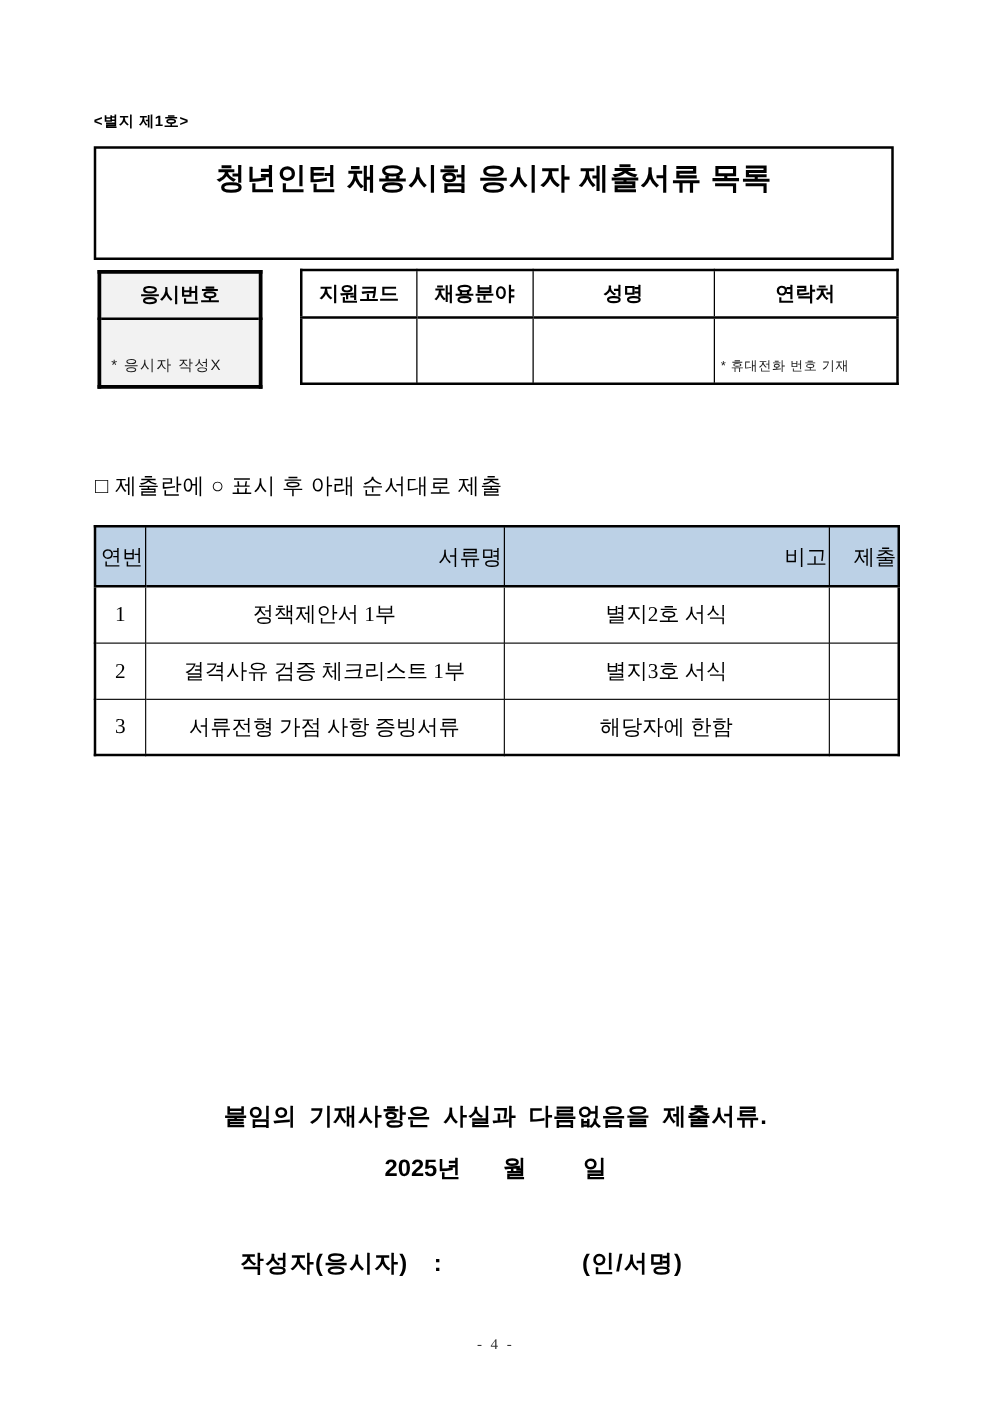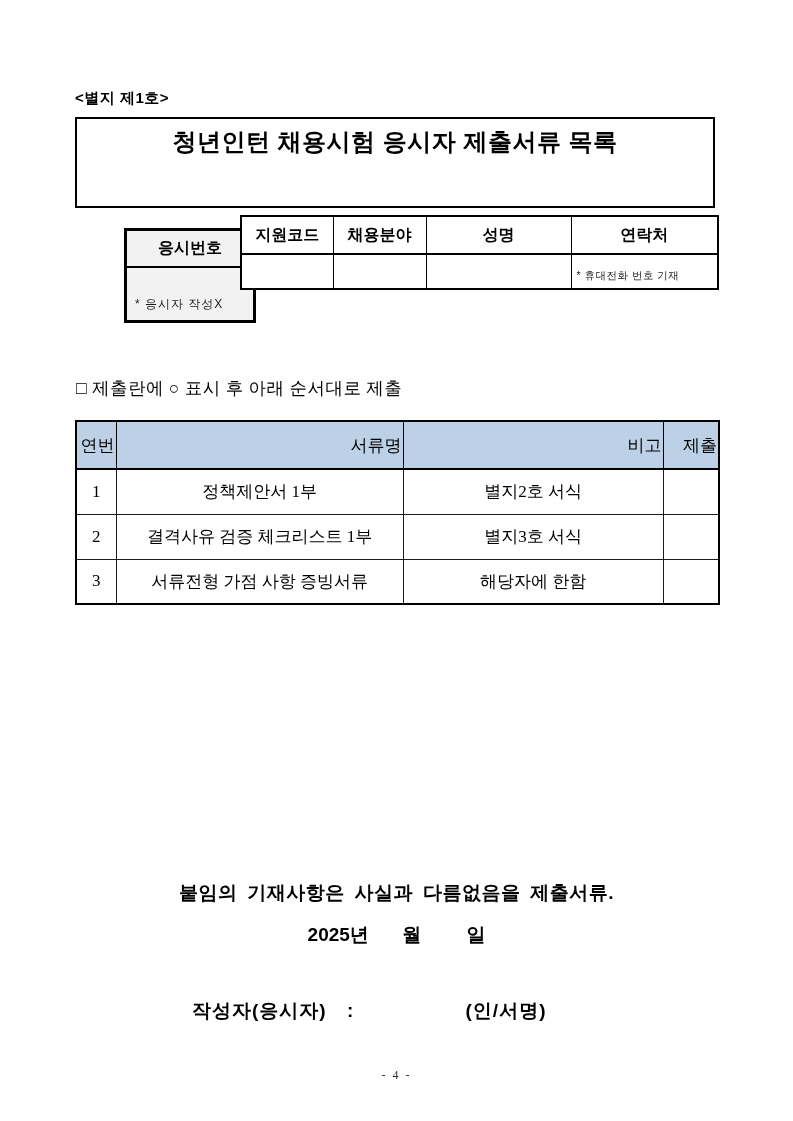--- a/index.html
+++ b/index.html
@@ -8,51 +8,51 @@
     --border:#000000;
   }
   *{box-sizing:border-box;}
   html,body{margin:0;padding:0;background:#ffffff;}
   .page{
     position:relative;width:793px;height:1121px;background:#ffffff;color:#000;
     font-family:"Liberation Sans", sans-serif;overflow:hidden;
   }
   .attachment-label{
     position:absolute;left:75px;top:89px;
-    font-size:15px;font-weight:800;letter-spacing:0.5px;
+    font-size:12px;font-weight:800;letter-spacing:0.5px;
   }
   .title-box{
     position:absolute;left:75px;top:117px;width:640px;height:91px;
     border:2px solid var(--border);text-align:center;
   }
   .title-line1{margin-top:7px;font-size:24px;font-weight:800;letter-spacing:0.5px;}
   .title-line2{margin-top:4px;font-size:23px;font-weight:800;letter-spacing:0.5px;}
 
   .top-tables{position:absolute;left:78px;top:212px;width:640px;height:100px;}
   table{border-collapse:collapse;}
   .exam-no-table{
-    position:absolute;left:0;top:16px;width:132px;
-    border:3px solid var(--border);background:var(--exam-bg);margin-left:46px;
+    position:absolute;left:0;top:4px;width:132px;
+    border:3px solid var(--border);background:var(--exam-bg);
   }
   .exam-no-table th{
     height:37px;border-bottom:2px solid var(--border);
     font-size:16px;font-weight:800;text-align:center;
   }
   .exam-no-table td{height:55px;vertical-align:bottom;padding:0 0 7px 8px;}
   .small-note{font-size:12px;letter-spacing:1px;color:#1a1a1a;font-weight:400;}
 
   .applicant-table{
     position:absolute;left:162px;top:3px;width:477px;background:#fff;
     border:2px solid var(--border);table-layout:fixed;
   }
   .applicant-table th{
     height:38px;border:1px solid var(--border);border-bottom:2px solid var(--border);
     font-size:16px;font-weight:800;text-align:center;
   }
-  .applicant-table td{height:35px;border:1px solid var(--border);margin-top:38px;}
+  .applicant-table td{height:53px;border:1px solid var(--border);margin-top:38px;}
   .contact-cell{vertical-align:bottom;padding:0 2px 5px 5px;}
   .contact-cell .small-note{font-size:10.5px;letter-spacing:0.5px;white-space:nowrap;}
 
   .instruction{
     position:absolute;left:76px;top:376px;
     font-family:"Liberation Serif", serif;font-size:17.5px;letter-spacing:0.5px;
   }
 
   .docs-table{
     position:absolute;left:75px;top:420px;width:643px;

